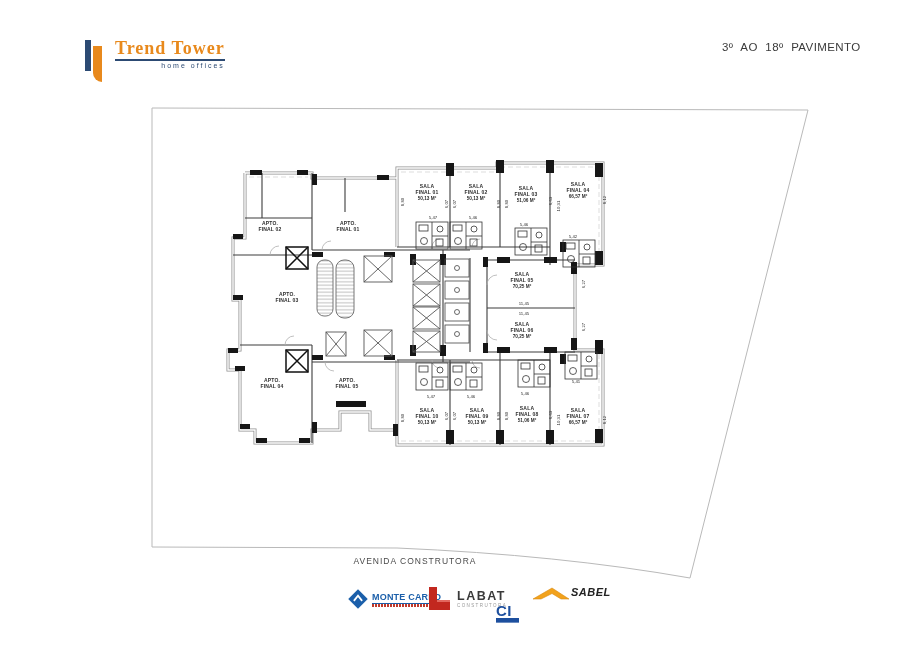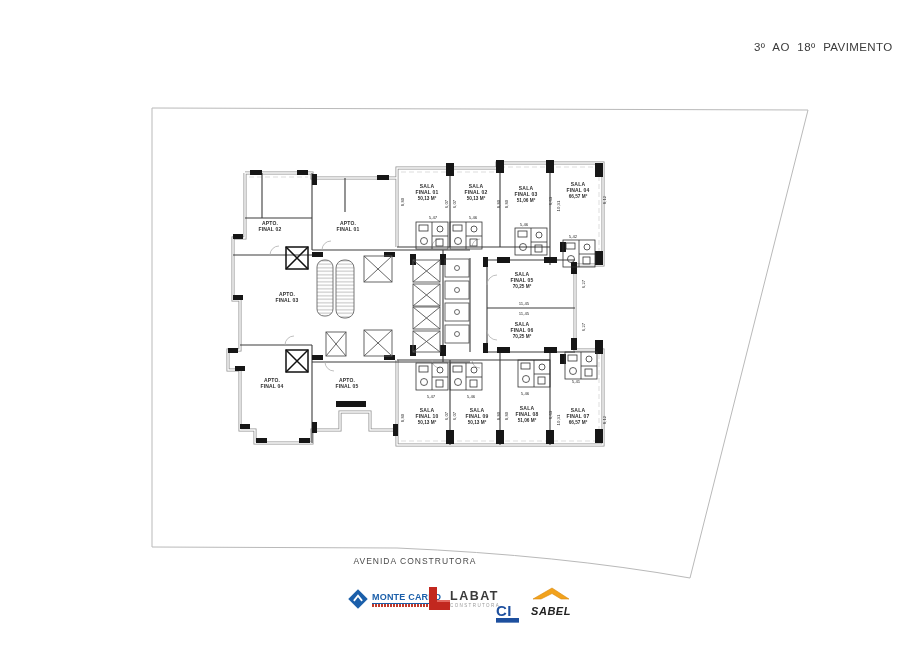--- a/index.html
+++ b/index.html
@@ -10,53 +10,64 @@
   .logo-icon{position:relative;width:24px;height:48px;margin-right:6px;}
   .bar-blue{position:absolute;left:0;top:2px;width:6px;height:31px;background:#2c4a73;}
   .bar-orange{position:absolute;left:8px;top:8px;width:9px;height:36px;background:#e8891c;
               border-bottom-left-radius:9px;}
   .logo-text{display:flex;flex-direction:column;align-items:flex-end;}
   .logo-name{font-family:"Liberation Serif",serif;font-weight:bold;color:#e8891c;
              font-size:18px;letter-spacing:1px;line-height:20px;}
   .logo-rule{width:100%;height:2px;background:#2c4a73;margin-top:1px;}
   .logo-tagline{color:#2c4a73;font-size:7px;letter-spacing:2px;margin-top:1px;}
   .floor-label{position:absolute;left:722px;top:41px;color:#3a3a3a;font-size:11.5px;
-               letter-spacing:0.4px;word-spacing:4px;font-weight:500;margin-left:32px;}
+               letter-spacing:0.4px;word-spacing:4px;font-weight:500;}
   
   #plan-svg{position:absolute;left:0;top:0;}
   #plan-svg text{font-family:"Liberation Sans",sans-serif;fill:#2e2e2e;}
   .room-line{font-size:5px;font-weight:bold;letter-spacing:0.2px;}
   .room-area{font-size:4.7px;font-weight:bold;}
   .dim{font-size:4.3px;fill:#3c3c3c;}
   .street-label{position:absolute;left:330px;top:556px;width:170px;text-align:center;
                 font-size:8.5px;color:#4a4a4a;letter-spacing:1px;}
   
   .sponsor{position:absolute;display:flex;align-items:center;}
   .mc{left:347px;top:588px;}
   .mc-col{display:flex;flex-direction:column;margin-left:3px;}
   .mc-name{font-size:9px;font-weight:bold;color:#1b5faa;letter-spacing:0.2px;}
   .mc-fineprint{width:72px;height:3px;margin-top:1px;border-top:1px solid #1b5faa;
      background:repeating-linear-gradient(90deg,#c0392b 0 2px,transparent 2px 3px);}
   .labat{left:429px;top:587px;}
-  .labat-col{display:flex;flex-direction:column;margin-left:0;}
+  .labat-col{display:flex;flex-direction:column;margin-left:7px;}
   .labat-name{font-size:12.5px;font-weight:bold;color:#3a3a3a;letter-spacing:1.5px;line-height:12px;}
   .labat-sub{font-size:4.5px;color:#999;letter-spacing:1.4px;margin-top:1px;}
   .ci{left:496px;top:586px;flex-direction:column;align-items:flex-start;margin-top:18px;}
   .ci-name{font-size:15px;font-weight:bold;color:#1d4f9e;line-height:13px;letter-spacing:0.5px;}
   .ci-bar{width:23px;height:4.5px;background:#1d4f9e;margin-top:1px;
      box-shadow:inset 0 -1px 0 rgba(255,255,255,0.35);}
-  .sabel{left:531px;top:586px;flex-direction:column;align-items:center;gap:8px;}
+  .sabel{left:531px;top:586px;align-items:center;}
   .sabel-name{font-size:11px;font-weight:bold;font-style:italic;color:#222;
               letter-spacing:0.5px;margin-top:-3px;}
 </style>
 </head>
 <body>
 
 <div id="canvas">
 
+  <div class="logo">
+    <div class="logo-icon">
+      <span class="bar-blue"></span>
+      <span class="bar-orange"></span>
+    </div>
+    <div class="logo-text">
+      <div class="logo-name">Trend Tower</div>
+      <div class="logo-rule"></div>
+      <div class="logo-tagline">home offices</div>
+    </div>
+  </div>
   <div class="floor-label">3º AO 18º PAVIMENTO</div>
 
   <svg id="plan-svg" width="918" height="650" viewBox="0 0 918 650">
     <defs>
       <pattern id="treads" width="6" height="3.5" patternUnits="userSpaceOnUse">
         <rect width="6" height="3.5" fill="#fff"></rect>
         <line x1="0" y1="1.75" x2="6" y2="1.75" stroke="#8a8a8a" stroke-width="0.6"></line>
       </pattern>
       <g id="bath" stroke="#333" stroke-width="0.8" fill="none">
         <rect x="0" y="0" width="32" height="27"></rect>

